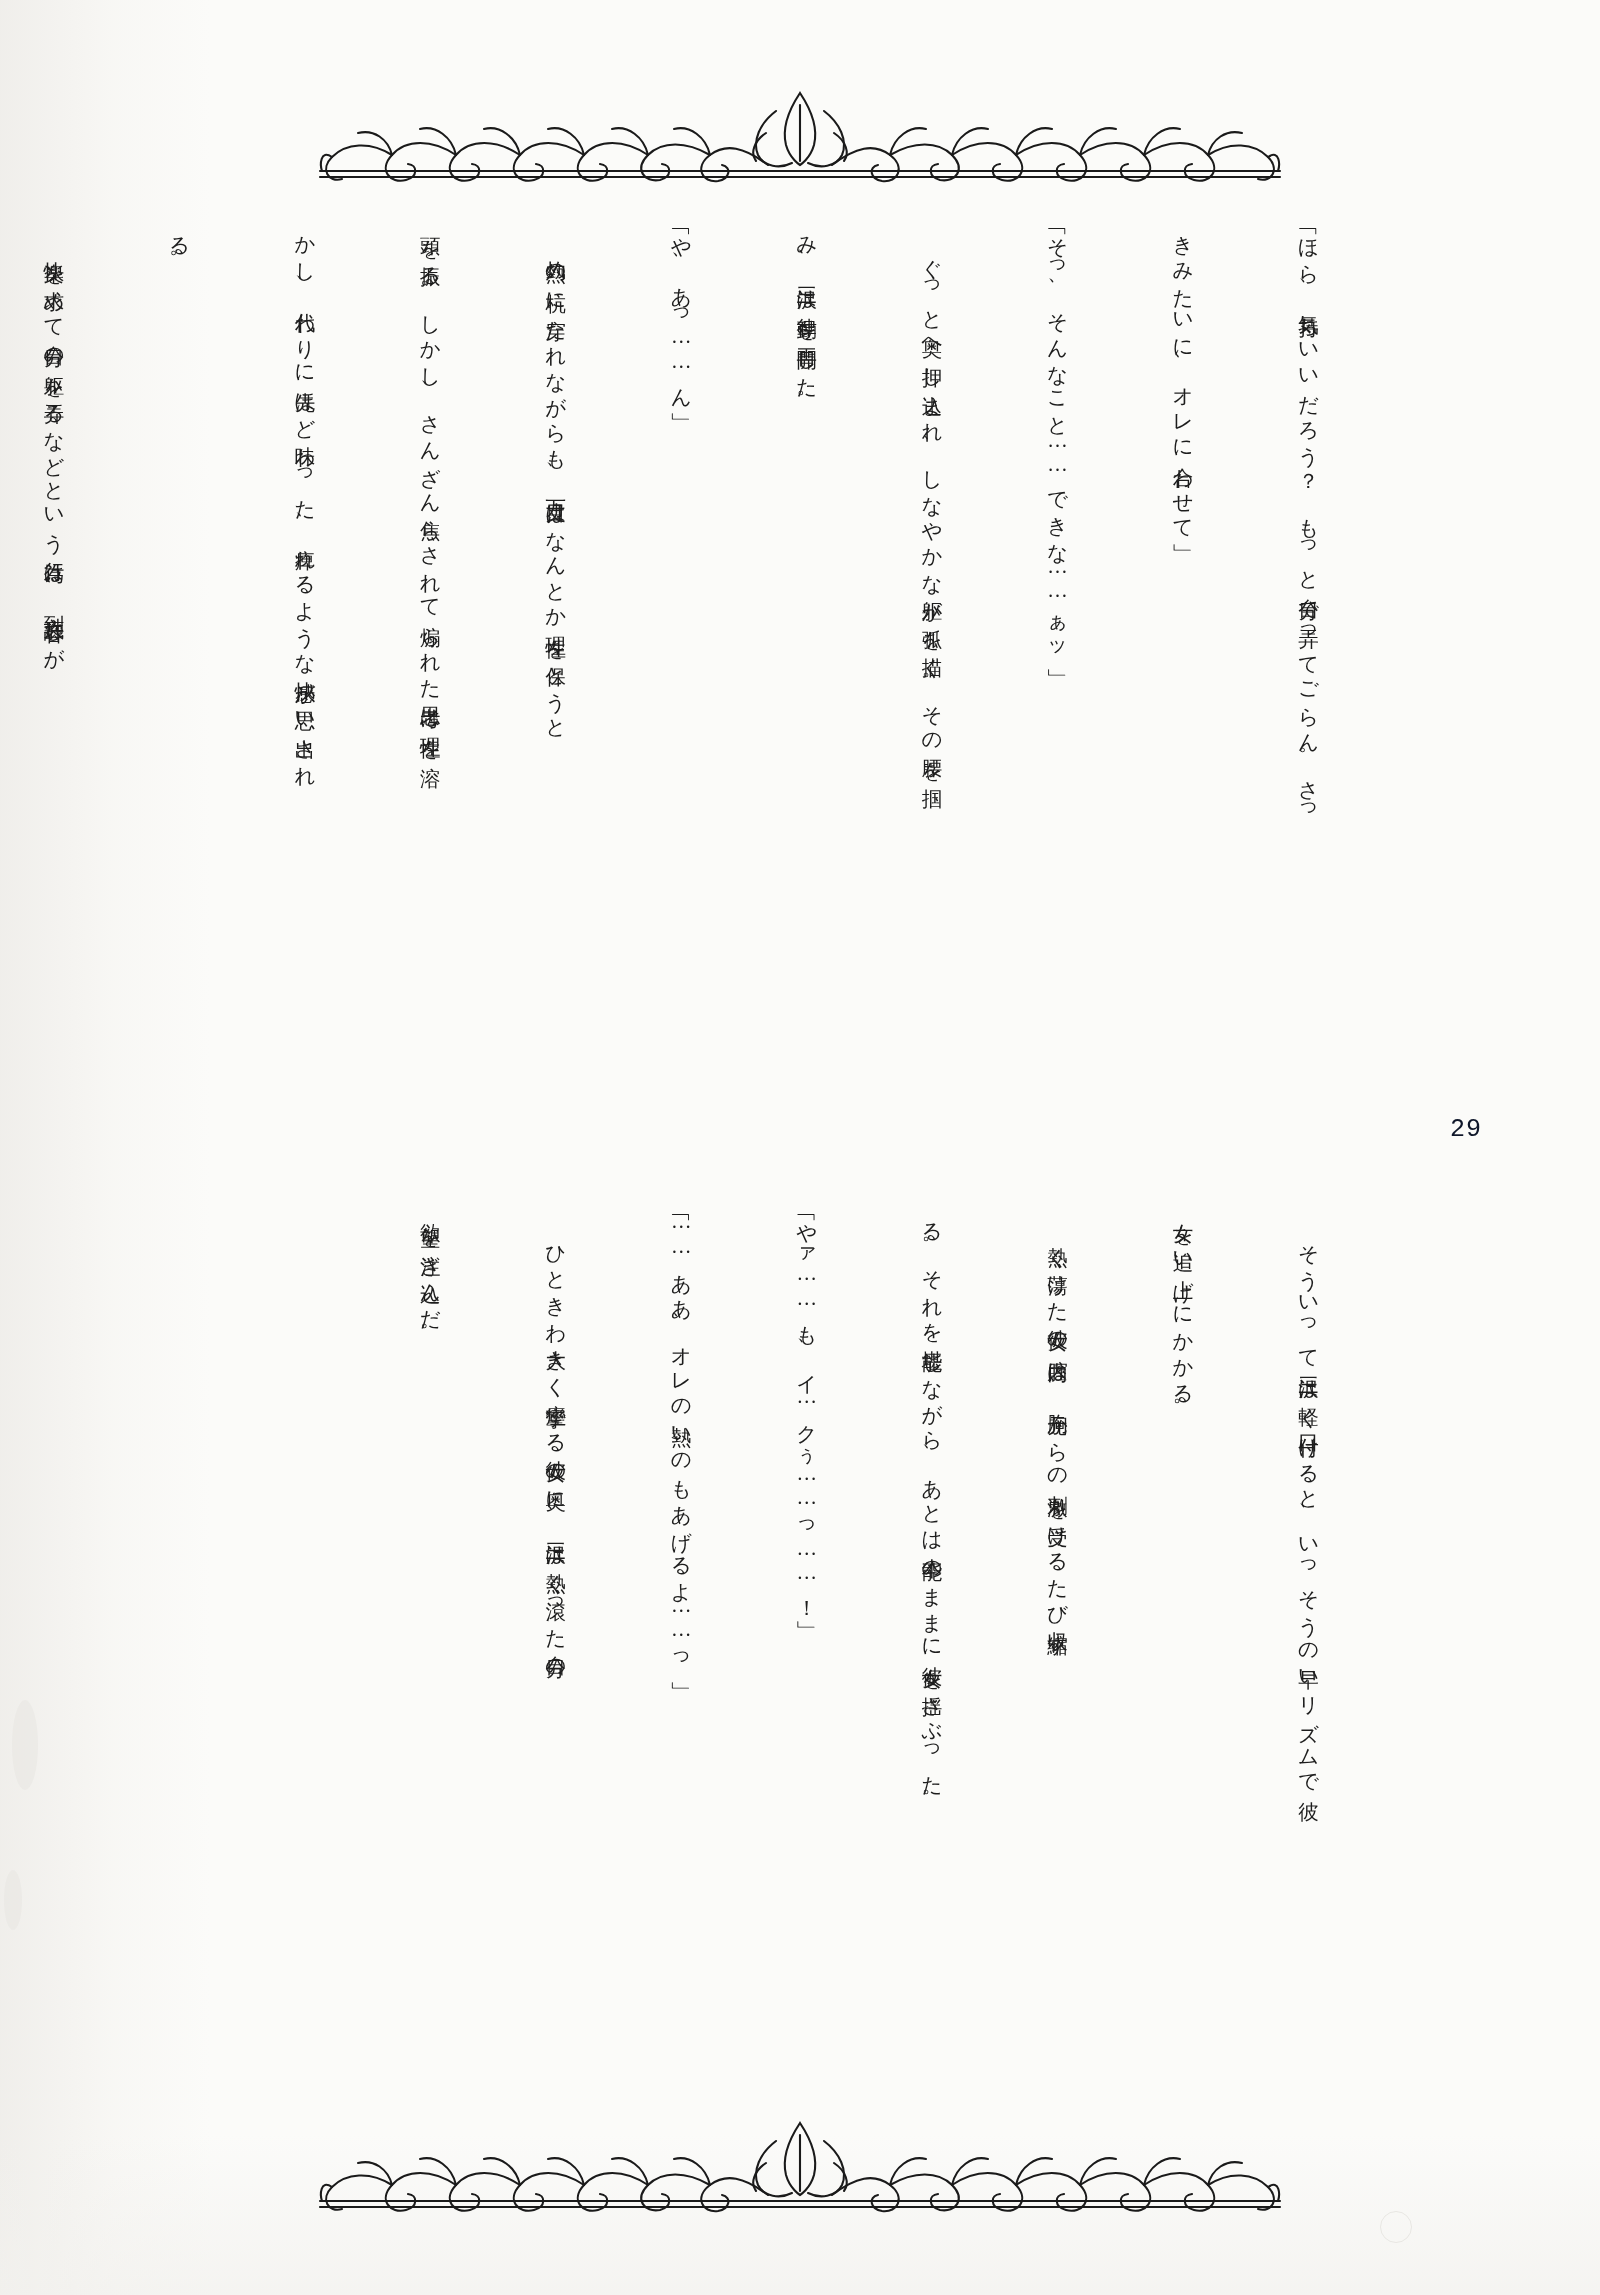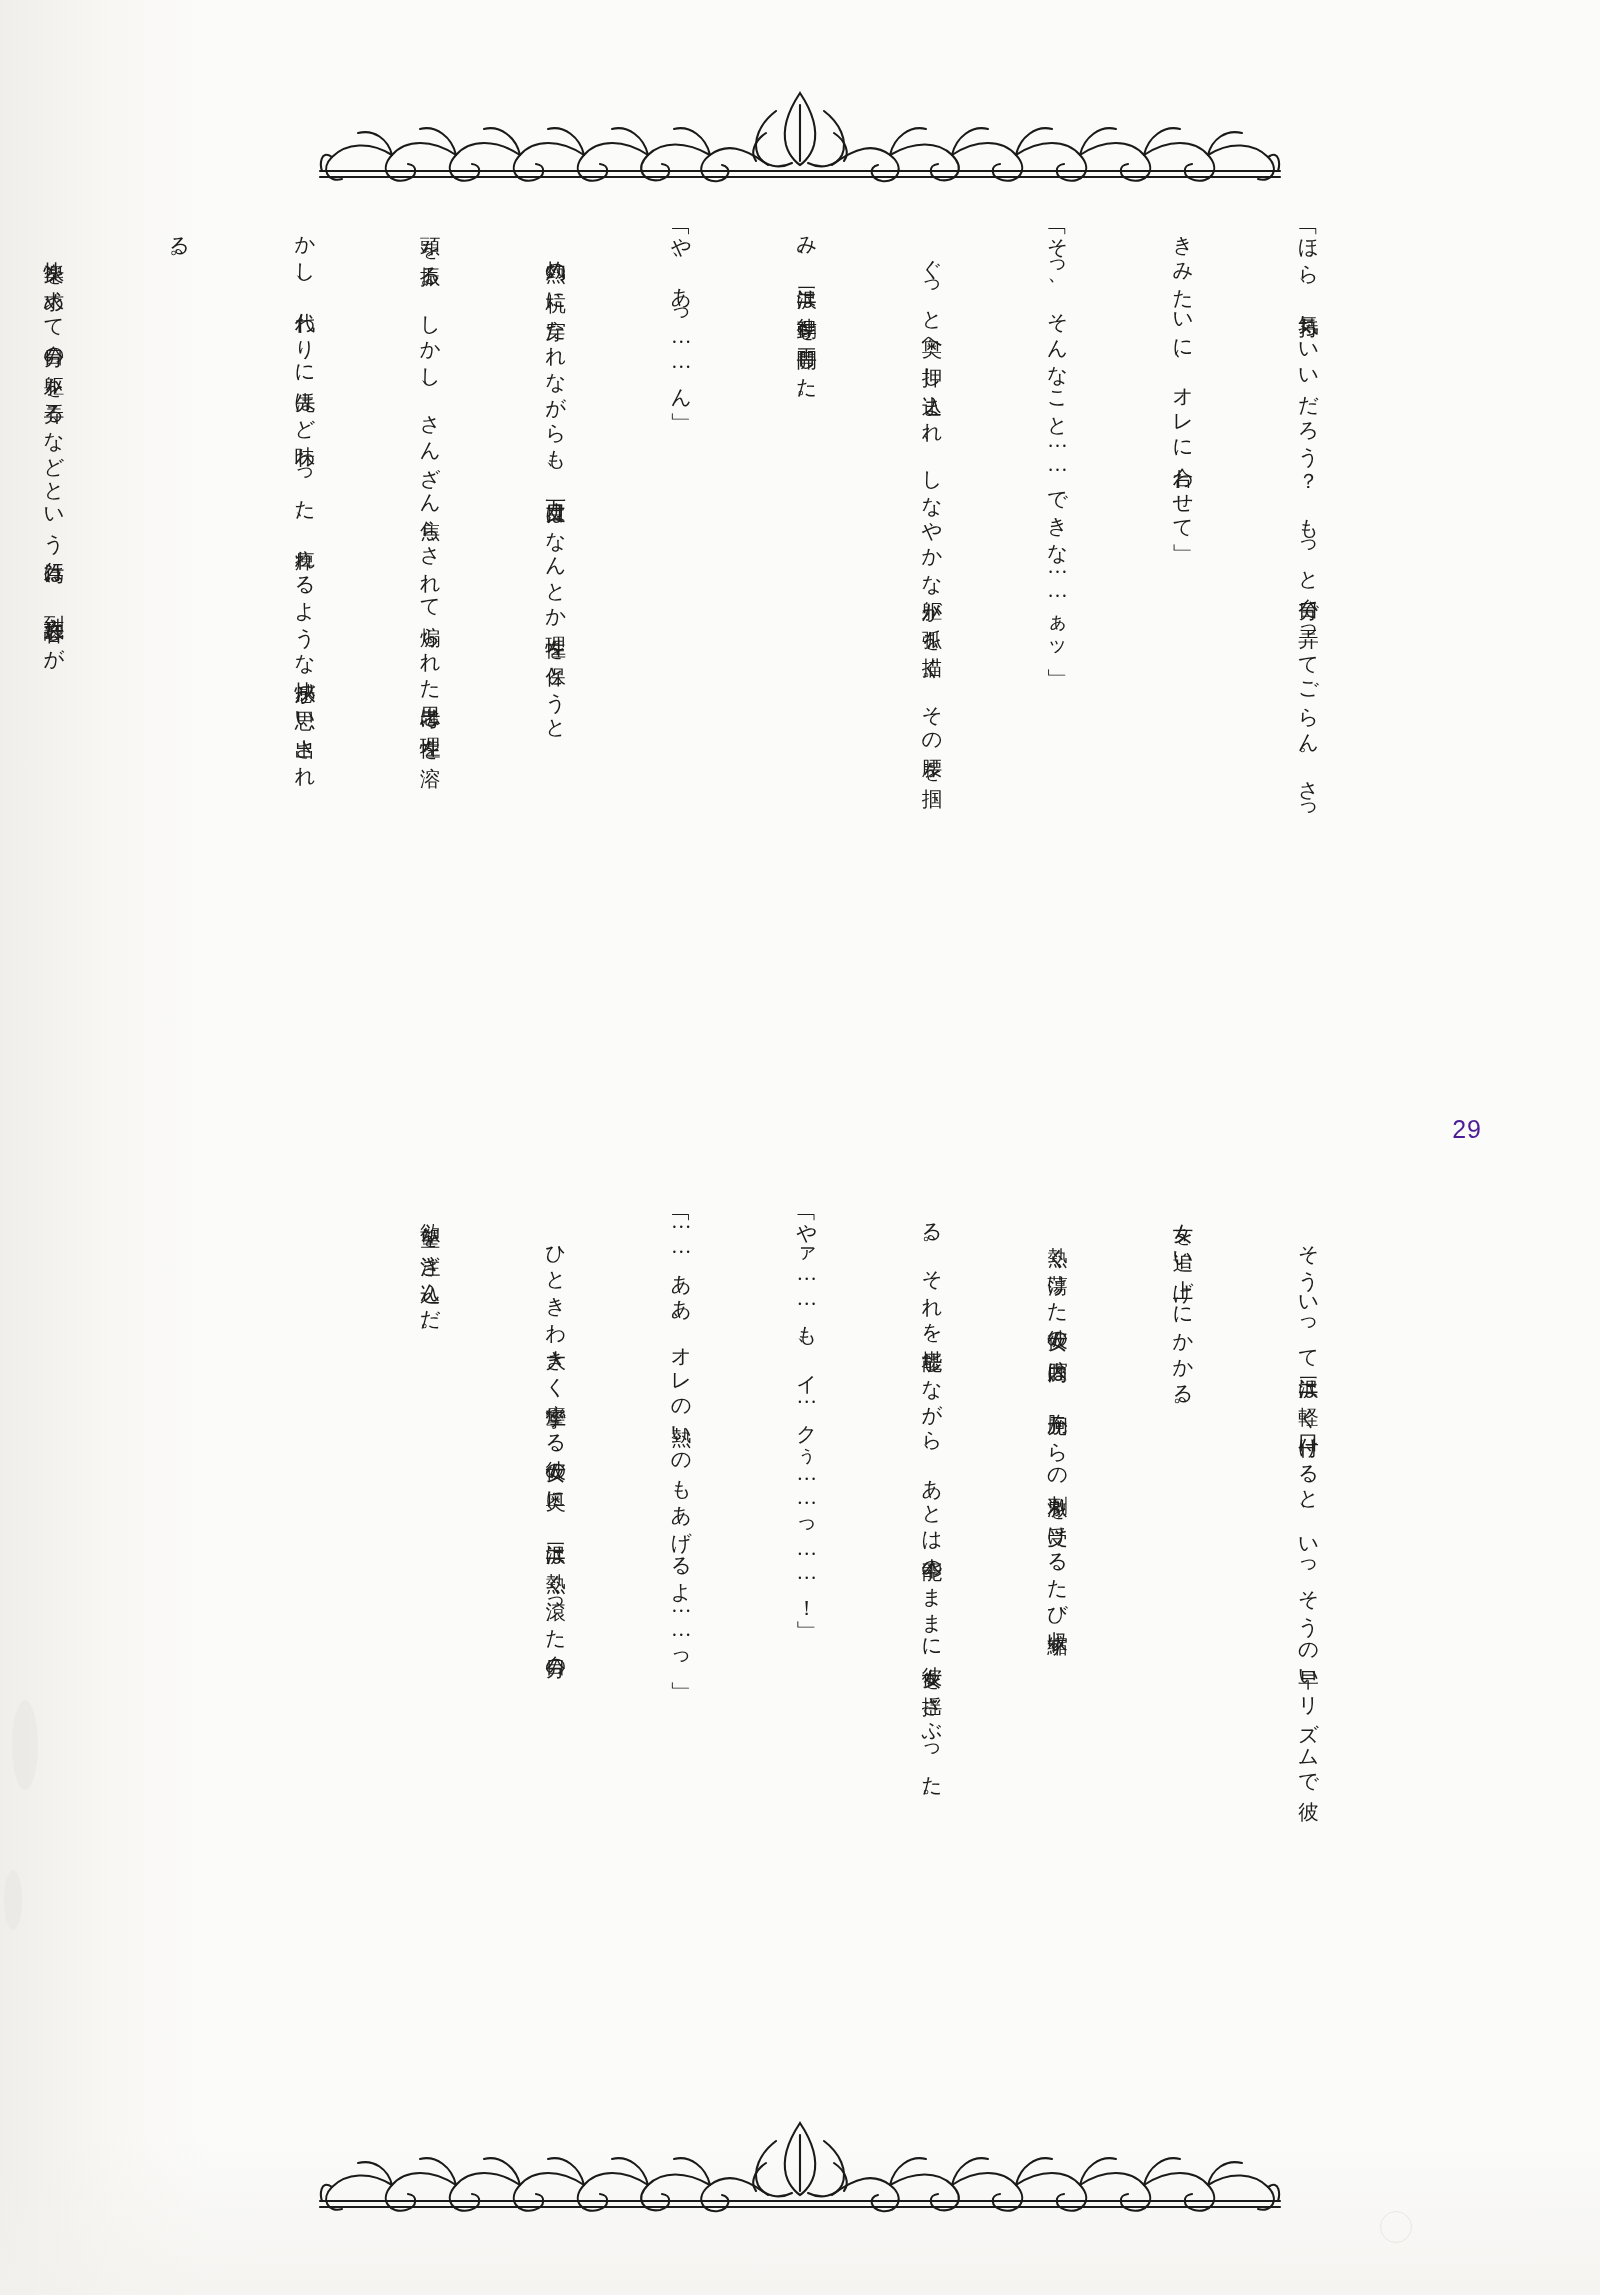--- a/index.html
+++ b/index.html
@@ -75,23 +75,23 @@
   .text-body p {
     margin: 0;
     padding: 0;
     text-indent: 0;
   }
 
   .page-number {
     position: absolute;
     right: 118px;
     top: 1115px;
-    font-family: Liberation Sans, sans-serif;
+    font-family: Liberation Mono, monospace;
     font-size: 25px;
-    color: #4c1d95;
+    color: #0f172a;
     letter-spacing: 1px;
   }
 
   
   .blot {
     position: absolute;
     background: #e8e6e2;
     border-radius: 50%;
     opacity: .55;
   }

